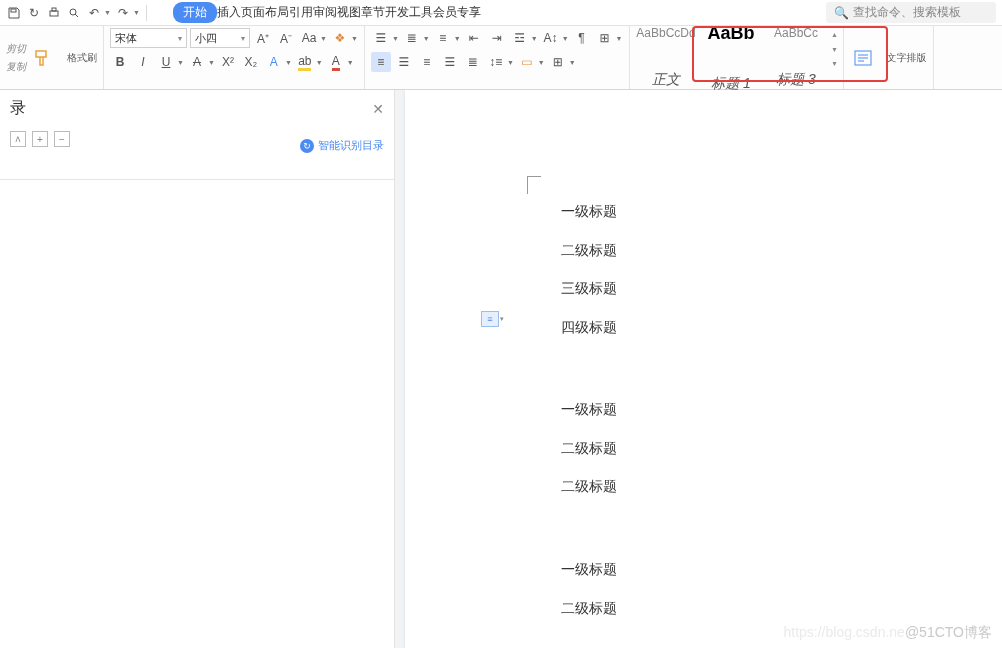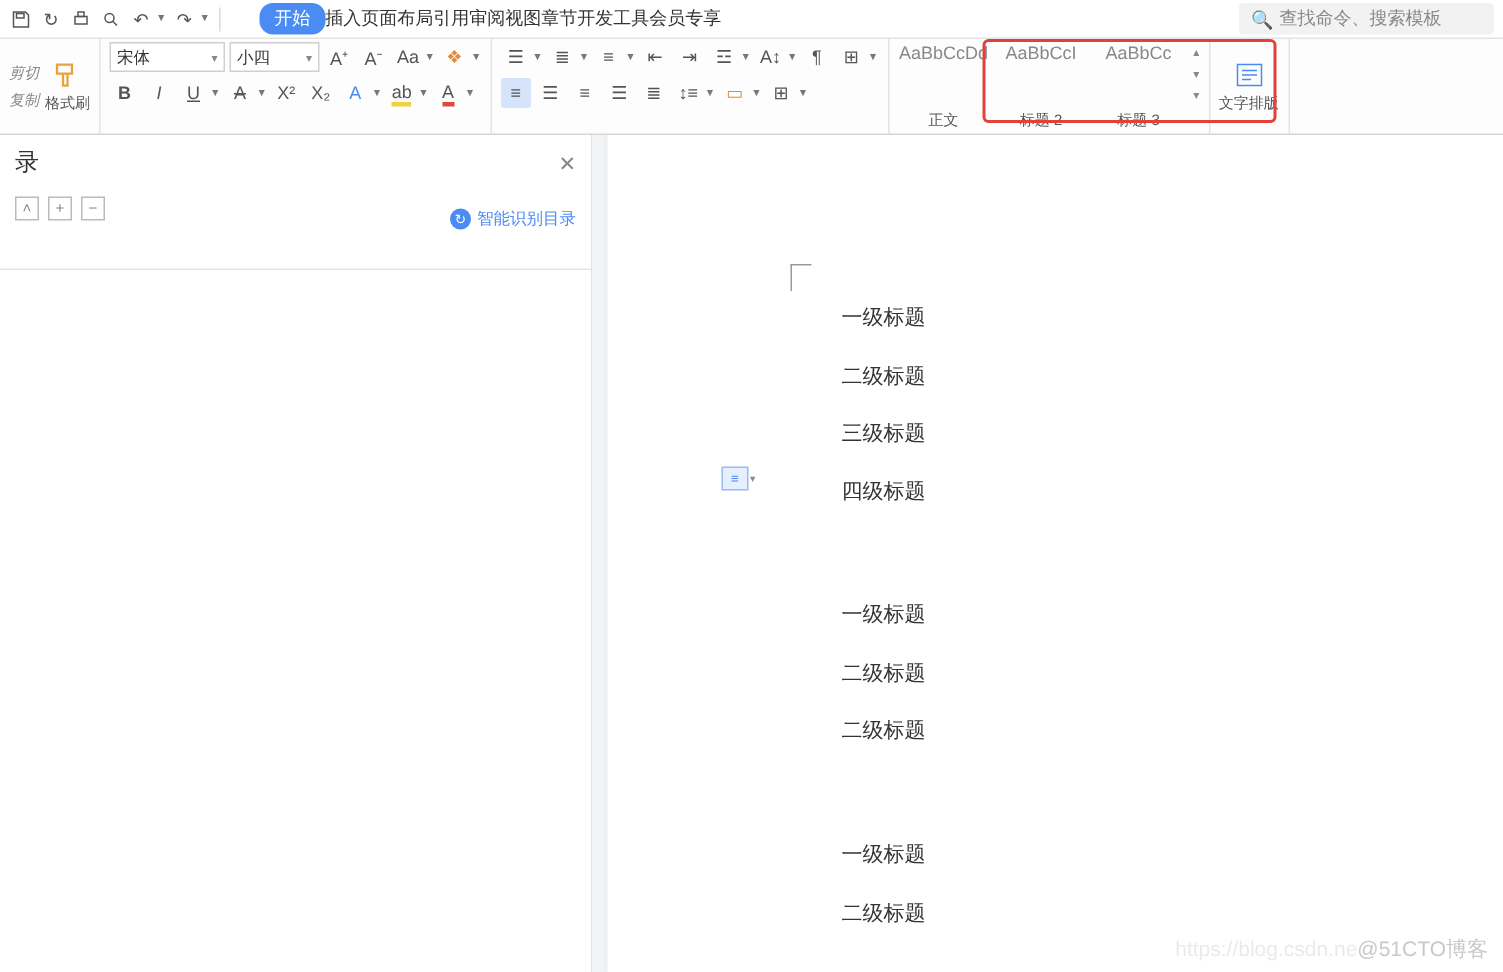--- a/index.html
+++ b/index.html
@@ -10,37 +10,37 @@
   .qat .ico { width: 16px; height: 16px; display: flex; align-items: center; justify-content: center; color: #555; cursor: pointer; }
   .qat .sep { width: 1px; height: 16px; background: #dcdcdc; margin: 0 2px; }
   .qat .menu { display: flex; margin-left: 20px; align-items: center; }
   .qat .menu span { cursor: pointer; color: #333; }
   .qat .menu .active { background: #4b8bf4; color: #fff; padding: 2px 10px; border-radius: 9px; }
   .qat .search { margin-left: auto; background: #f2f2f2; border-radius: 3px; padding: 2px 8px; display: flex; align-items: center; gap: 4px; color: #888; width: 170px; }
 
   
   .ribbon { display: flex; height: 64px; border-bottom: 1px solid #d6d6d6; background: #fdfdfd; }
   .grp { display: flex; align-items: center; padding: 2px 6px; border-right: 1px solid #e3e3e3; gap: 4px; }
-  .vstack { display: flex; flex-direction: column; align-items: center; gap: 1px; font-size: 10px; color: #555; cursor: pointer; }
+  .vstack { display: flex; flex-direction: row; align-items: center; gap: 11px; font-size: 10px; color: #555; cursor: pointer; }
   .vstack .ico { width: 26px; height: 22px; display: flex; align-items: center; justify-content: center; color: #4b8bf4; }
   .row { display: flex; align-items: center; gap: 3px; }
   .combo { height: 20px; border: 1px solid #cfcfcf; background: #fff; display: flex; align-items: center; padding: 0 4px; font-size: 11px; cursor: pointer; }
   .combo.font { width: 77px; }
   .combo.size { width: 60px; text-align: center; }
   .down { margin-left: auto; font-size: 8px; color: #888; }
   .btn { width: 20px; height: 20px; display: flex; align-items: center; justify-content: center; color: #555; cursor: pointer; }
   .btn.active { background: #d6e4fb; border-radius: 2px; }
   .tri { font-size: 7px; color: #777; margin-left: -2px; }
 
   .styles { display: flex; align-items: stretch; }
   .stylebox { width: 61px; display: flex; flex-direction: column; justify-content: center; align-items: center; cursor: pointer; gap: 28px; }
   .stylebox .prev { font-size: 12px; color: #888; }
   .stylebox .prev.big { font-size: 18px; font-weight: bold; color: #000;}
   .stylebox .prev.gray { color: #888; }
-  .stylebox .lbl { font-size: 10px; color: #555; margin-top: 3px;}
+  .stylebox .lbl { font-size: 14px; color: #555; margin-top: 3px; font-style: italic;}
   .hilite { position: absolute; border: 2px solid #e1403b; border-radius: 4px; pointer-events: none; }
   .style-rt { display:flex; flex-direction:column; justify-content:space-between; height:42px; padding:2px 0 2px 2px;}
   .style-rt .tri2 { font-size:8px; color:#888; cursor:pointer;}
 
   
   .main { display: flex; height: calc(648px - 26px - 64px); }
   .sidebar { width: 395px; background: #fff; border-right: 1px solid #e3e3e3; position: relative; }
   .sidebar .head { display: flex; align-items: center; padding: 8px 10px; }
   .sidebar .head .title { font-size: 16px; color: #333; }
   .sidebar .head .x { margin-left: auto; color: #888; font-size: 14px; cursor: pointer; }
@@ -200,22 +200,22 @@
         <span class="tri">▼</span>
     </div>
   </div>
 
   <div class="grp styles" style="position:relative;">
     <div class="stylebox">
       <span class="prev gray">AaBbCcDd</span>
       <span class="lbl">正文</span>
     </div>
     <div class="stylebox">
-      <span class="prev gray">AaBbCcI</span>
-      <span class="lbl">标题 2</span>
+      <span class="prev big">AaBb</span>
+      <span class="lbl">标题 1</span>
     </div>
     <div class="stylebox">
       <span class="prev gray">AaBbCc</span>
       <span class="lbl">标题 3</span>
     </div>
     <div class="style-rt">
       <span class="tri2">▴</span>
       <span class="tri2">▾</span>
       <span class="tri2">▾</span>
     </div>

